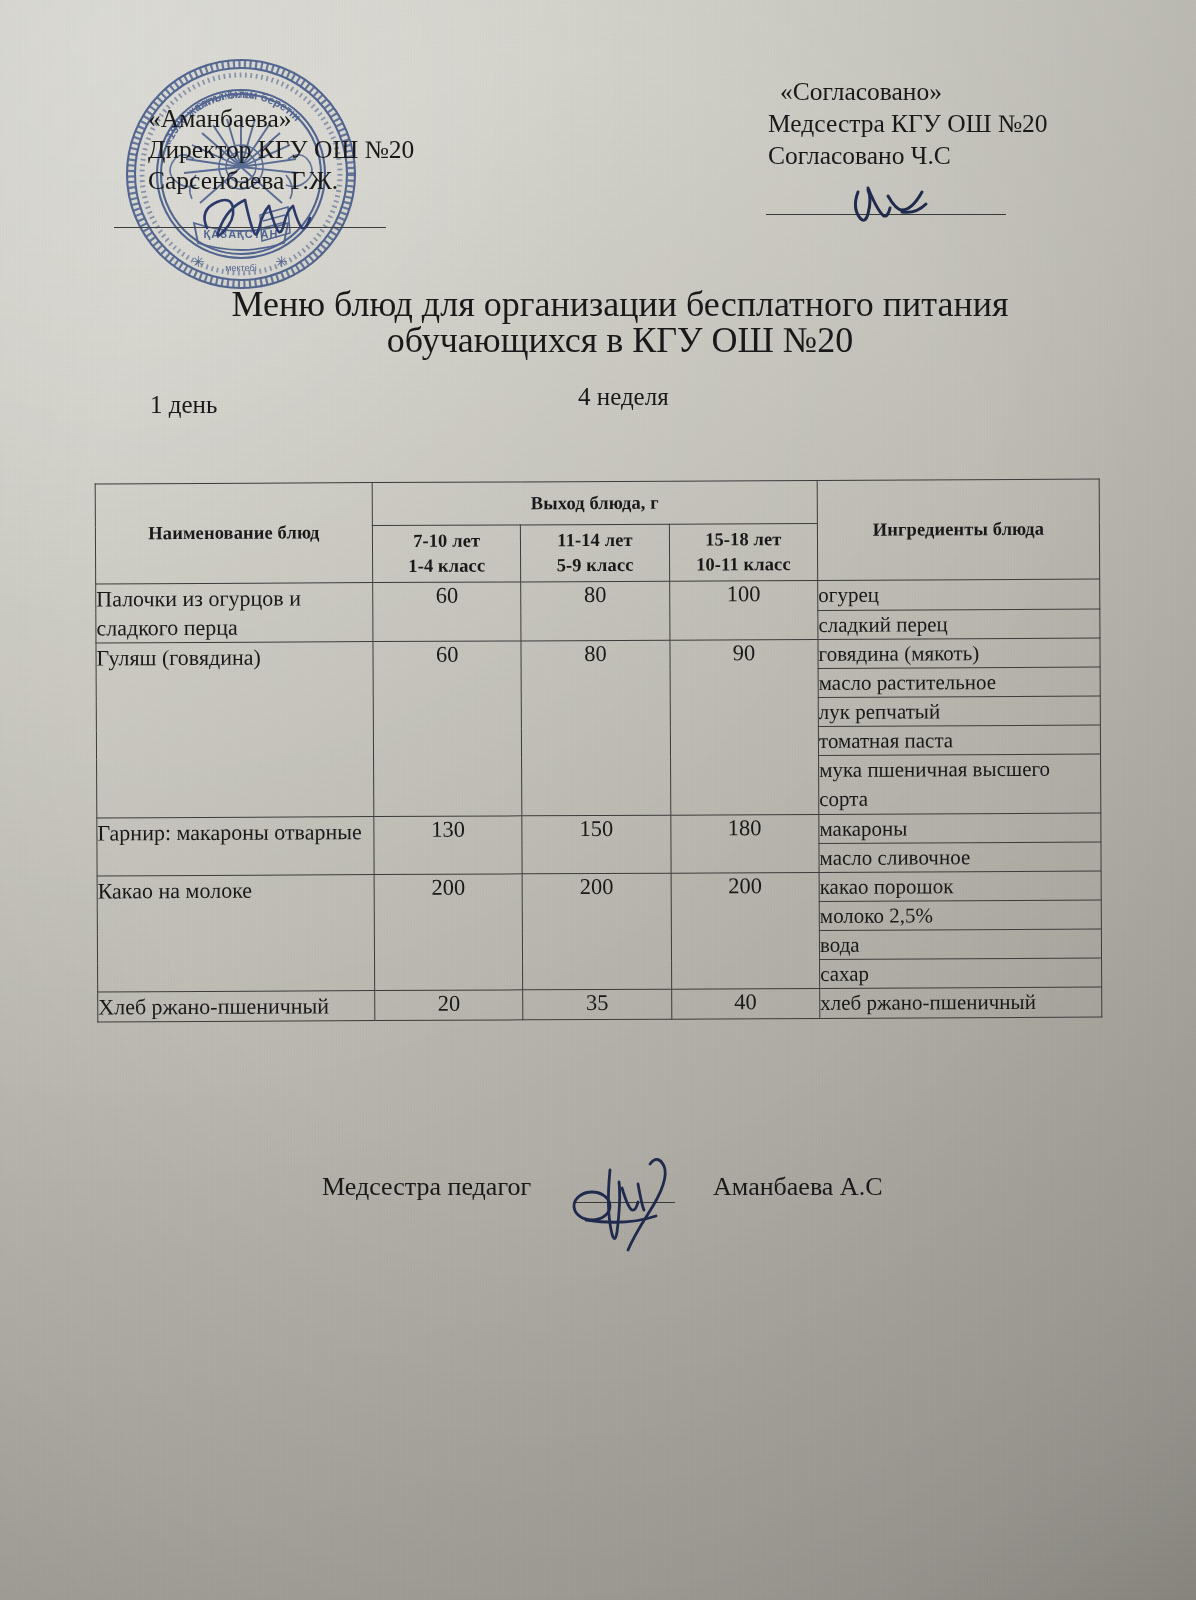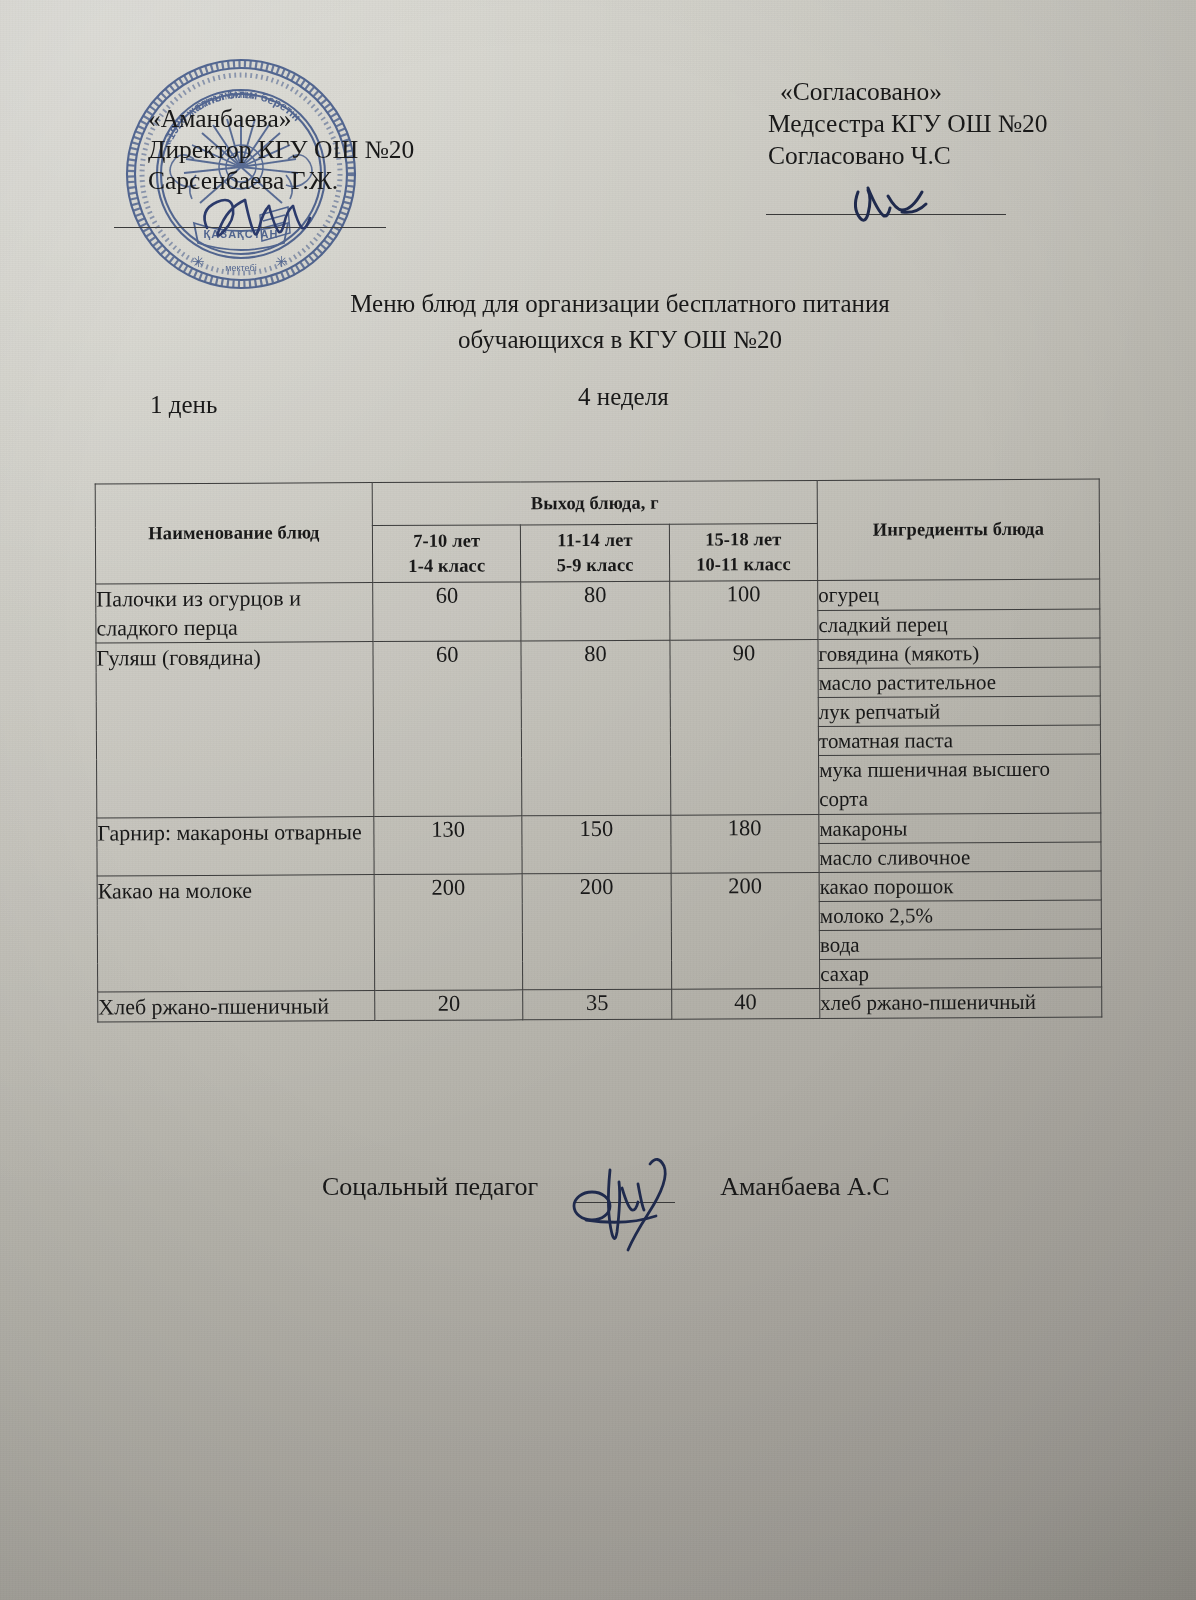--- a/index.html
+++ b/index.html
@@ -71,21 +71,21 @@
     z-index: 4;
     opacity: .82;
     mix-blend-mode: multiply;
   }
 
   
   #doc-title {
     left: 0; top: 286px;
     width: 1196px;
     text-align: center;
-    font-size: 25px;
+    font-size: 36px;
     line-height: 36px;
     z-index: 5;
     padding-left: 44px;
     box-sizing: border-box;
   }
   #day-label {
     left: 150px; top: 391px;
     font-size: 25px;
     z-index: 5;
   }
@@ -369,21 +369,21 @@
             <td class="num" rowspan="1">20</td>
             <td class="num" rowspan="1">35</td>
             <td class="num" rowspan="1">40</td>
             <td class="ingr">хлеб ржано-пшеничный</td>
           </tr>
         </tbody>
     </table>
   </div>
 
   <div class="abs" id="footer-line">
-    <span>Соцальный педагог</span><span class="gap"></span><span>Аманбаева А.С</span>
+    <span>Медсестра педагог</span><span class="gap"></span><span>Аманбаева А.С</span>
   </div>
   <div class="abs sig-line" id="footer-sig-line"></div>
   <div class="signature" style="left:566px; top:1144px;">
     <svg width="120" height="110" viewBox="0 0 120 110" aria-hidden="true">
       <g fill="none" stroke="#1f2a4d" stroke-width="2.8" stroke-linecap="round">
         <ellipse cx="26" cy="62" rx="18" ry="14"></ellipse>
         <path d="M44,26 q-4,40 2,64 q3,10 5,-2 q4,-32 2,-50"></path>
         <path d="M56,44 q6,20 10,22 q4,1 6,-8"></path>
         <path d="M72,40 q4,22 6,26"></path>
         <path d="M84,20 q8,-10 14,2 q6,14 -16,48 q-14,22 -20,36"></path>

